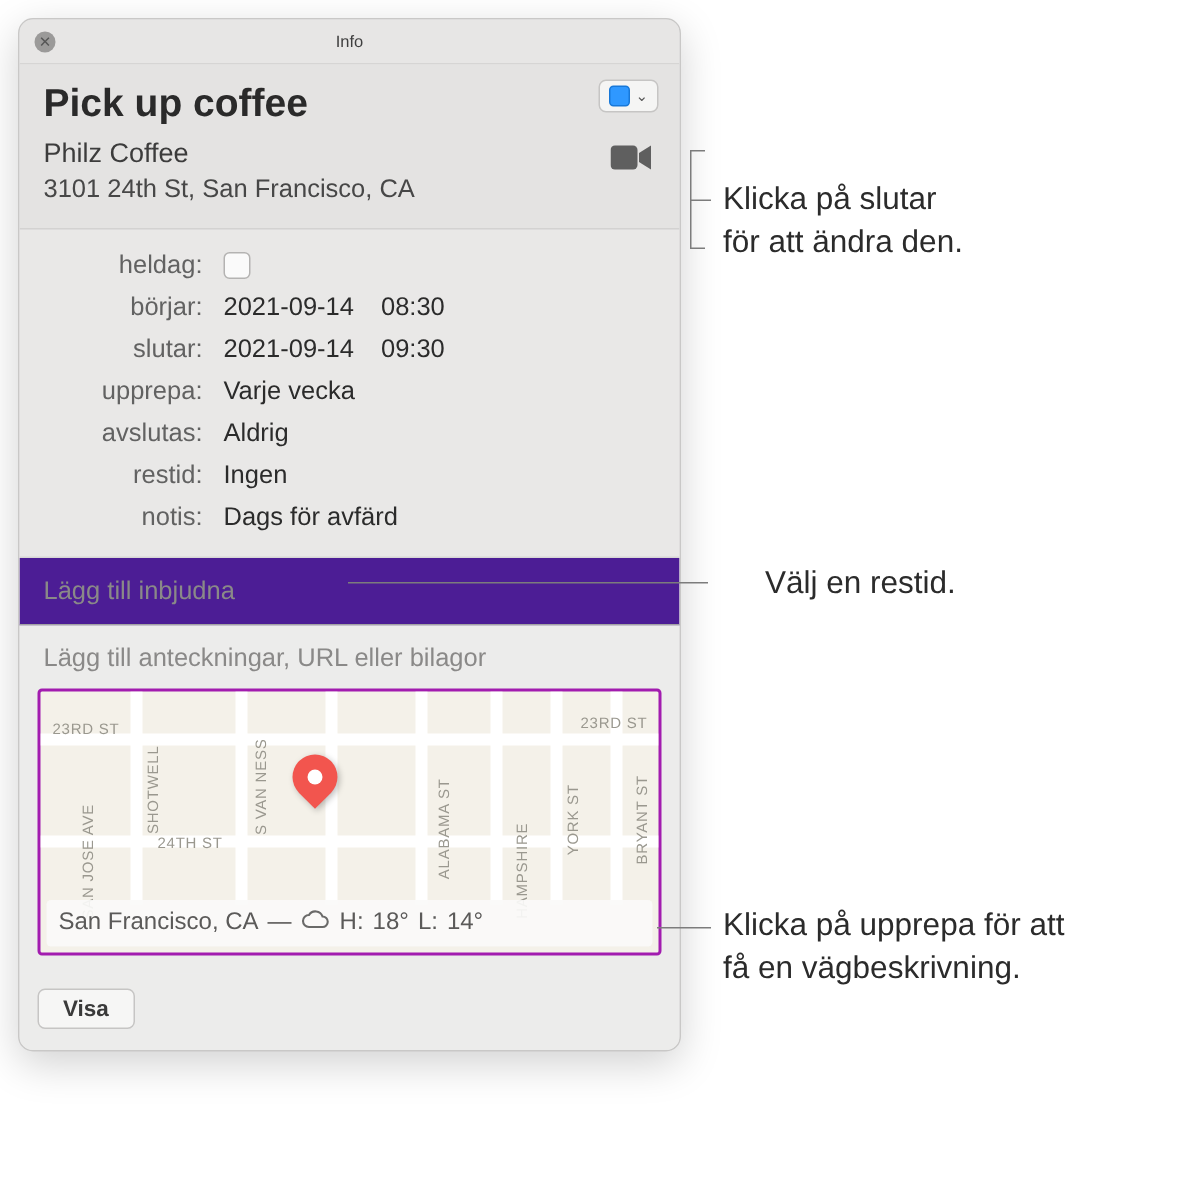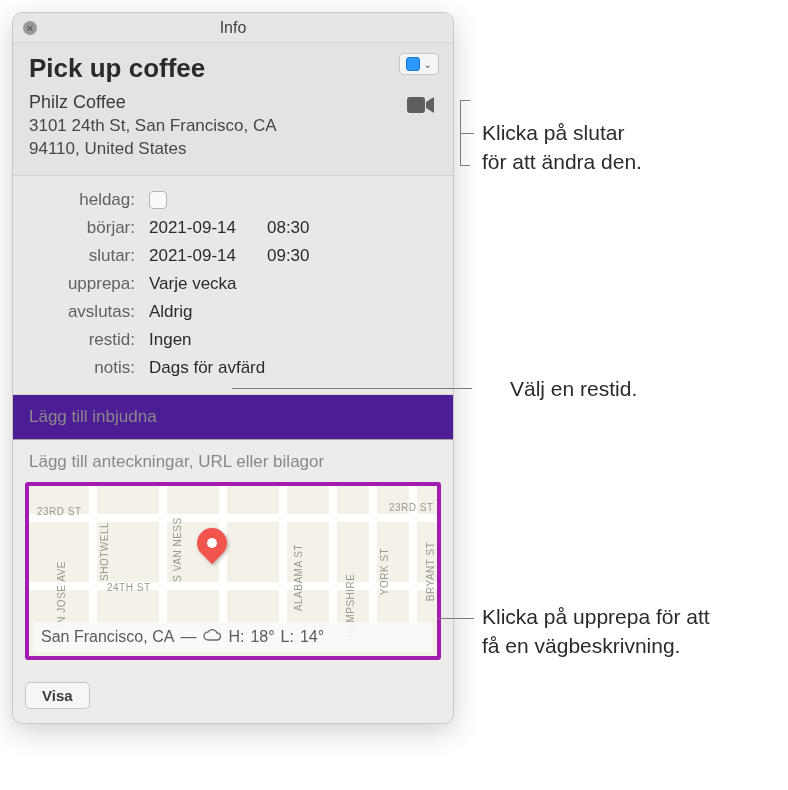--- a/index.html
+++ b/index.html
@@ -35,21 +35,21 @@
     left: 10px;
     top: 8px;
     width: 14px; height: 14px;
     border-radius: 50%;
     background: #9b9a99;
     display:flex;align-items:center;justify-content:center;
     color:#555;
     font-size:10px;
   }
   .titlebar-title {
-    font-size: 16px;
+    font-size: 11px;
     color: #3f3f3f;
   }
   .header {
     padding: 10px 16px 14px 16px;
     background: #e4e3e2;
     border-bottom: 1px solid #d3d2d1;
     position: relative;
   }
   .event-title {
     font-size: 26px;
@@ -84,21 +84,21 @@
   .location-name { font-size: 18px; color: #3c3c3c; margin-bottom: 2px; }
   .location-addr { font-size: 17px; color: #474747; line-height: 1.35; }
 
   .details {
     background: #e9e8e7;
     padding: 10px 16px 12px 16px;
     border-bottom: 1px solid #d7d6d5;
   }
   .row { display:flex; align-items:center; padding: 4px 0; font-size: 17px; }
   .row .label { width: 106px; text-align: right; color: #626262; }
-  .row .val   { padding-left: 14px; color: #2b2b2b; display:flex; gap:31px;justify-content:center; }
+  .row .val   { padding-left: 14px; color: #2b2b2b; display:flex; gap:18px;justify-content:center; }
   .checkbox {
     width: 18px; height: 18px;
     border: 1px solid #b4b3b2;
     border-radius: 4px;
     background: #fafafa;
     margin-left: 14px;
   }
 
   .section {
     padding: 12px 16px;
@@ -109,21 +109,21 @@
   }
   .notes-section {
     padding: 12px 12px 12px 12px;
     background: #ececeb;
   }
   .notes-placeholder { color:#8a8988; font-size:17px; padding: 0 4px 10px 4px; }
 
   .map {
     position: relative;
     height: 178px;
-    border: 4px solid #a21caf;
+    border: 2px solid #a21caf;
     border-radius: 3px;
     background: #f4f1e9;
     overflow: hidden;
   }
   .map .street-h { position:absolute; left:0; right:0; height:8px; background:#fff; }
   .map .street-v { position:absolute; top:0; bottom:32px; width:8px; background:#fff; }
   .map .lbl { position:absolute; font-size:10px; color:#9a988f; letter-spacing:0.5px; white-space:nowrap; }
   .map .pin {
     position:absolute; left: 168px; top: 42px;
     width: 30px; height: 30px;
@@ -202,21 +202,20 @@
 
     <div class="video-icon">
       <svg width="28" height="20" viewBox="0 0 28 20">
         <rect x="0" y="2" width="18" height="16" rx="3" fill="#5f5f5f"></rect>
         <path d="M19 7 L27 2 V18 L19 13 Z" fill="#5f5f5f"></path>
       </svg>
     </div>
 
     <div class="location-name">Philz Coffee</div>
     <div class="location-addr">3101 24th St, San Francisco, CA</div>
-    <div class="location-addr">94110, United States</div>
   </div>
 
   <div class="details">
     <div class="row">
       <span class="label">heldag:</span>
       <span class="checkbox"></span>
     </div>
     <div class="row">
       <span class="label">börjar:</span>
       <span class="val">

